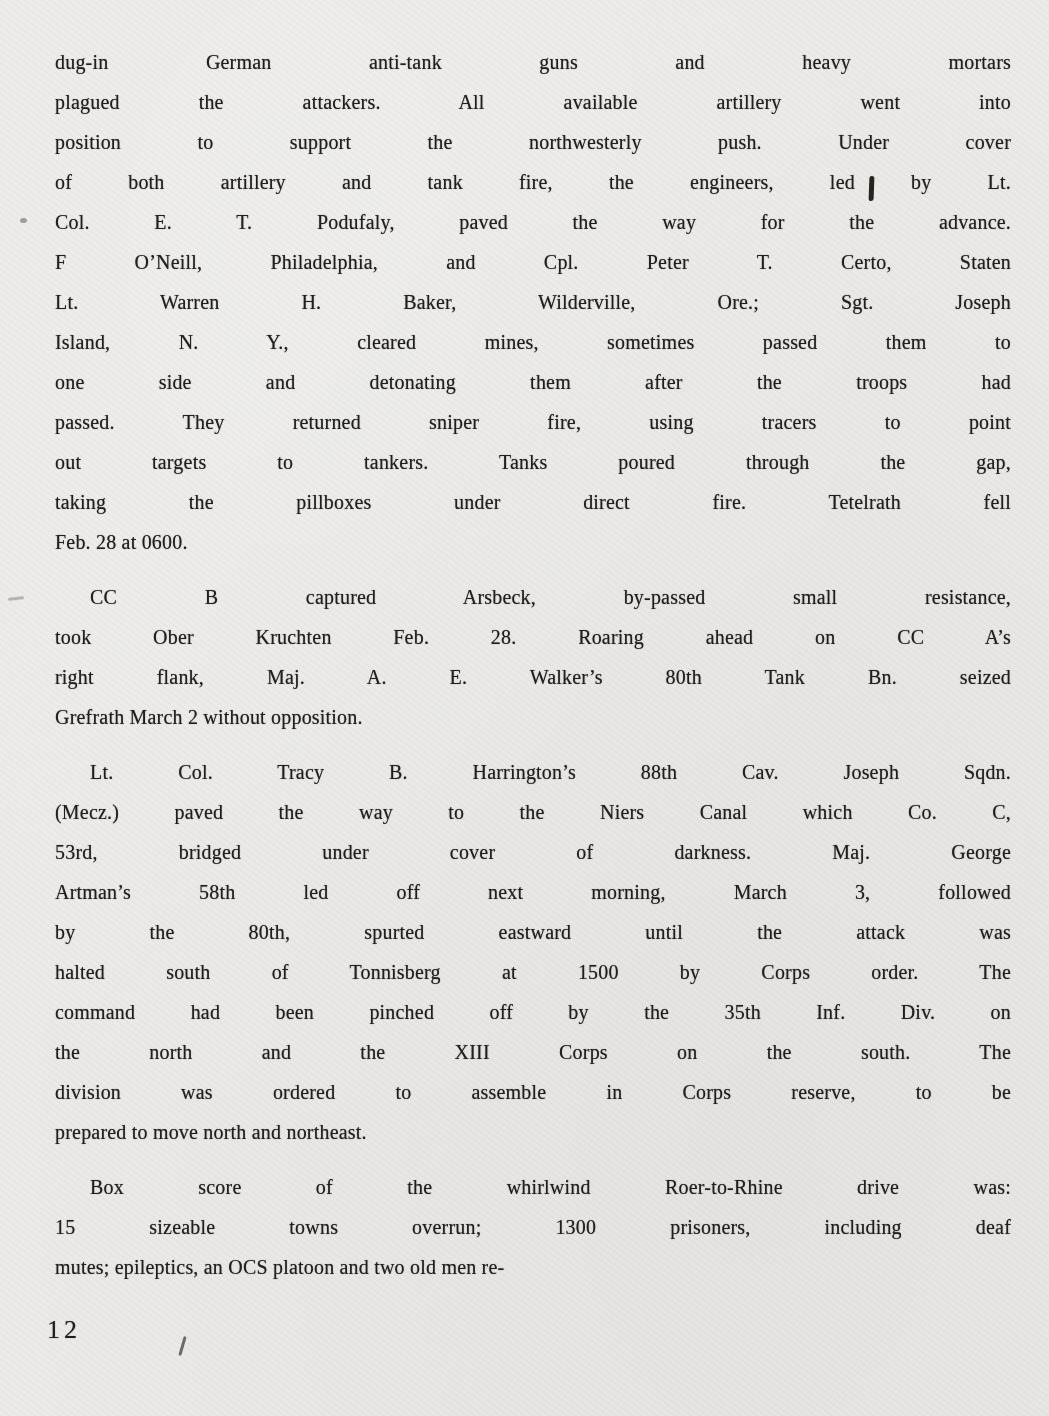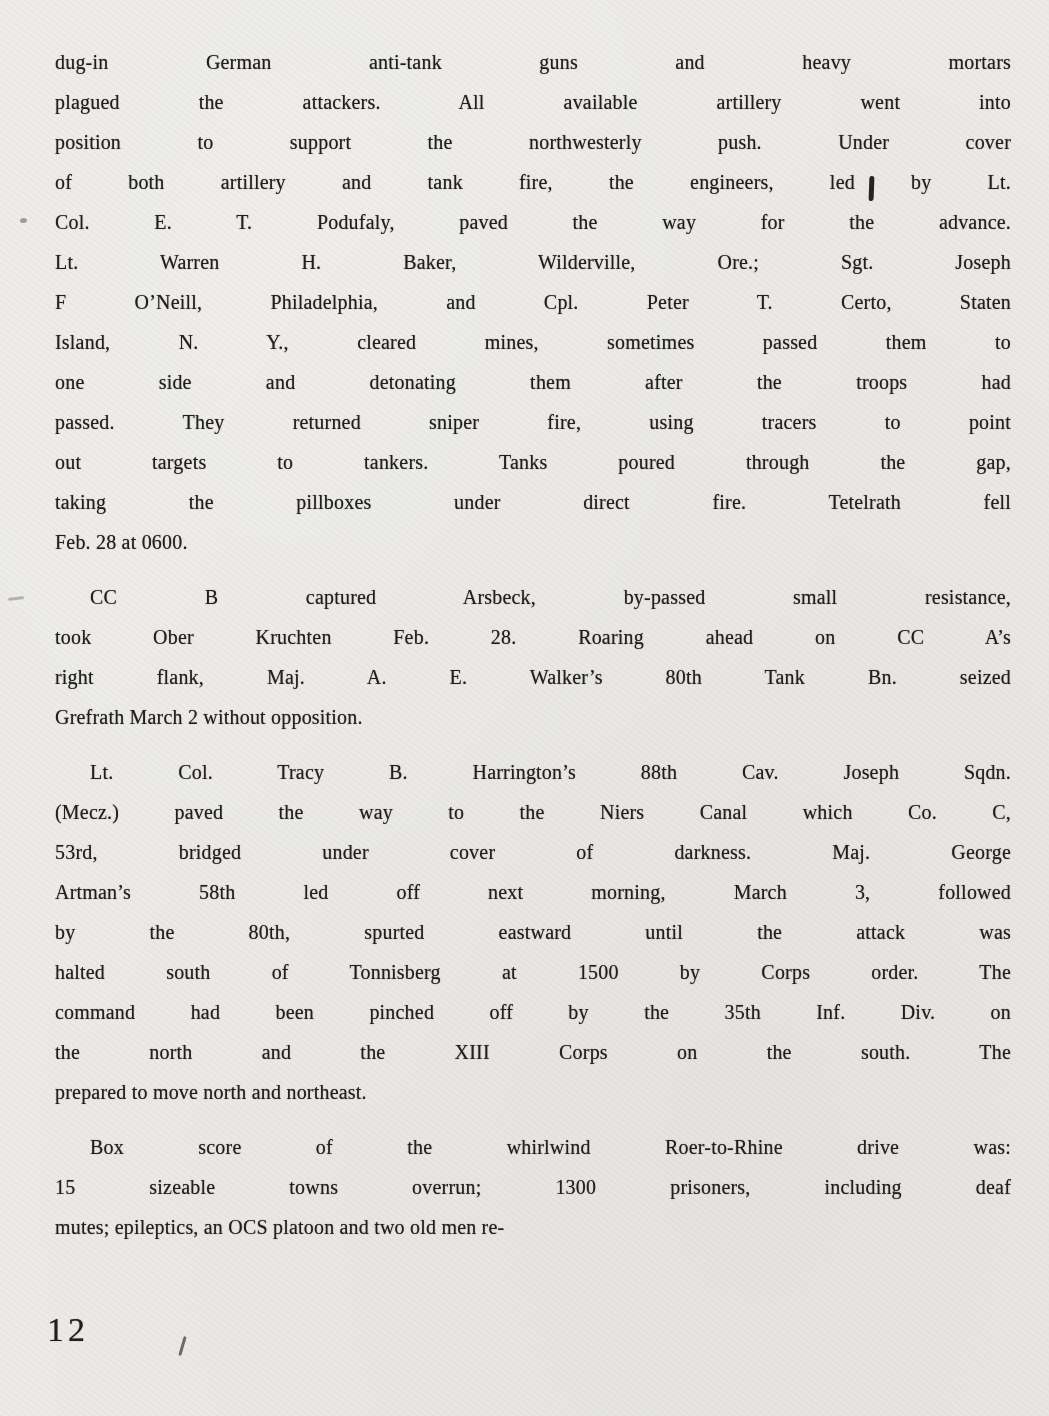--- a/index.html
+++ b/index.html
@@ -46,21 +46,21 @@
     text-shadow: 0 0 1px rgba(28,26,22,.6);
   }
   .line.line-last {
     text-align-last: left;
     font-family: Liberation Serif, serif;
     -moz-text-align-last: left;
   }
   .page-number {
     position: absolute;
     left: 47px; top: 1312px;
-    font-size: 34px;
+    font-size: 26px;
     line-height: 36px;
     letter-spacing: 4px;
     text-shadow: 0 0 1px rgba(28,26,22,.6);
   }
   
   .ink-mark { position: absolute; pointer-events: none; }
   .mark-led {
     left: 869px; top: 176px;
     width: 5px; height: 25px;
     background: #26241f;
@@ -94,22 +94,22 @@
 <body>
 
 <div class="page">
   <div class="text-block" id="text-block">
       <div class="paragraph">
         <div class="line">dug-in German anti-tank guns and heavy mortars</div>
         <div class="line">plagued the attackers.  All available artillery went into</div>
         <div class="line">position to support the northwesterly push.   Under cover</div>
         <div class="line">of both artillery and tank fire, the engineers, led by Lt.</div>
         <div class="line">Col. E. T. Podufaly, paved the way for the advance.</div>
+        <div class="line">F O’Neill, Philadelphia, and Cpl. Peter T. Certo, Staten</div>
         <div class="line">Lt. Warren H. Baker, Wilderville, Ore.; Sgt. Joseph</div>
-        <div class="line">F O’Neill, Philadelphia, and Cpl. Peter T. Certo, Staten</div>
         <div class="line">Island, N. Y., cleared mines, sometimes passed them to</div>
         <div class="line">one side and detonating them after the troops had</div>
         <div class="line">passed.  They returned sniper fire, using tracers to point</div>
         <div class="line">out targets to tankers.   Tanks poured through the gap,</div>
         <div class="line">taking the pillboxes under direct fire.  Tetelrath fell</div>
         <div class="line line-last">Feb. 28 at 0600.</div>
       </div>
       <div class="paragraph indent">
         <div class="line">CC B captured Arsbeck, by-passed small resistance,</div>
         <div class="line">took Ober Kruchten Feb. 28. Roaring ahead on CC A’s</div>
@@ -118,20 +118,21 @@
       </div>
       <div class="paragraph indent">
         <div class="line">Lt. Col. Tracy B. Harrington’s 88th Cav. Joseph Sqdn.</div>
         <div class="line">(Mecz.) paved the way to the Niers Canal which Co. C,</div>
         <div class="line">53rd, bridged under cover of darkness.  Maj. George</div>
         <div class="line">Artman’s 58th led off next morning, March 3, followed</div>
         <div class="line">by the 80th, spurted eastward until the attack was</div>
         <div class="line">halted south of Tonnisberg at 1500 by Corps order.   The</div>
         <div class="line">command had been pinched off by the 35th Inf. Div. on</div>
         <div class="line">the north and the XIII Corps on the south.   The</div>
+        <div class="line">division was ordered to assemble in Corps reserve, to be</div>
         <div class="line line-last">prepared to move north and northeast.</div>
       </div>
       <div class="paragraph indent">
         <div class="line">Box score of the whirlwind Roer-to-Rhine drive was:</div>
         <div class="line">15 sizeable towns overrun; 1300 prisoners, including deaf</div>
         <div class="line line-last">mutes; epileptics, an OCS platoon and two old men re-</div>
       </div>
     </div>
   <div class="page-number">12</div>
   <div class="ink-mark mark-led"></div>

